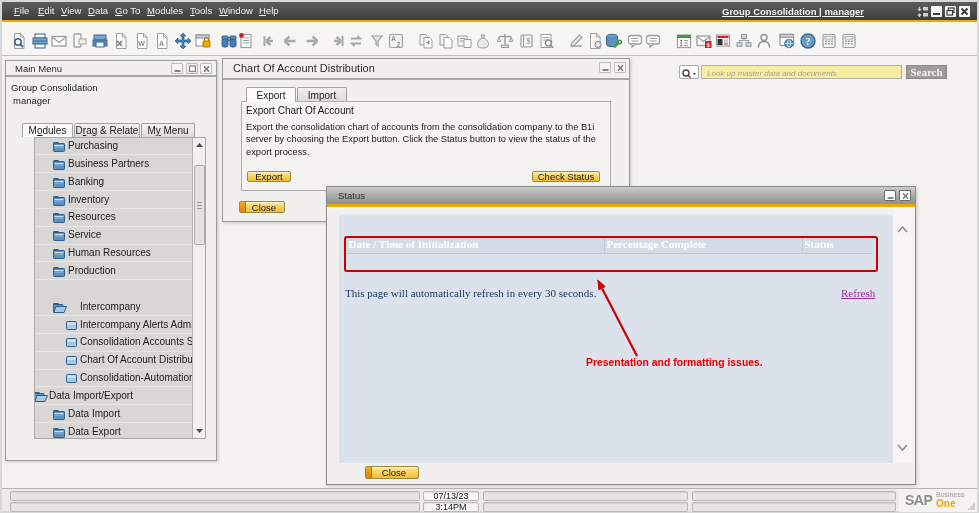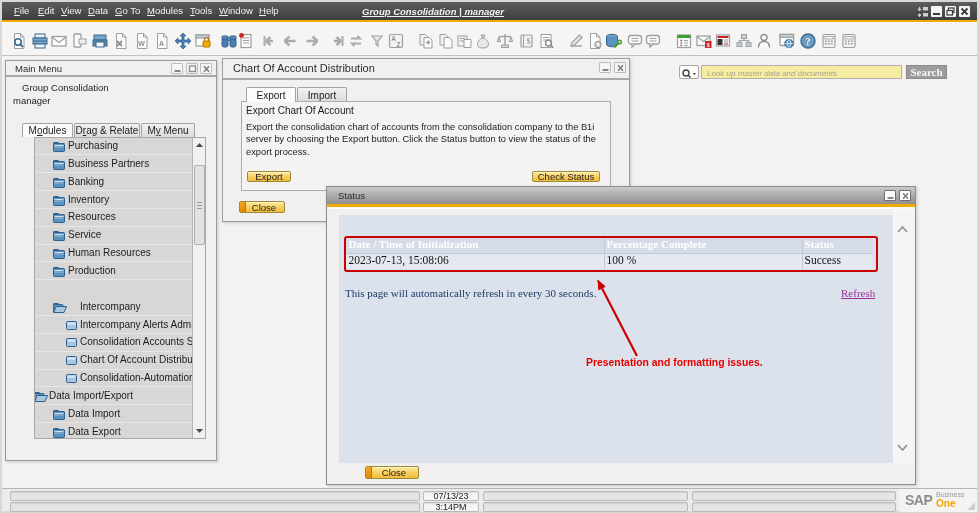--- a/index.html
+++ b/index.html
@@ -3,21 +3,21 @@
 <style>
 * { margin:0; padding:0; box-sizing:border-box; }
 html,body { width:979px; height:513px; overflow:hidden; }
 body { font-family:"Liberation Sans", sans-serif; background:#d8d8d6; position:relative; }
 #app { position:absolute; left:2px; top:2px; width:975px; height:509px; background:#f3f2f0; }
 
 #menubar { position:absolute; left:0; top:0; width:975px; height:17.5px; background:linear-gradient(#5c5c5c,#3e3e3e); color:#f2f2f2; font-size:9.5px; }
 #menubar .mi { position:absolute; top:3px; }
 #menubar u { text-decoration:underline; }
 #goldline { position:absolute; left:0; top:17.5px; width:975px; height:2.5px; background:#f0ab00; }
-#title { position:absolute; left:0; top:4px; width:862px; text-align:center; font-weight:bold; font-size:9.5px; text-decoration:underline;font-style:italic; }
+#title { position:absolute; left:0; top:4px; width:862px; text-align:right; font-weight:bold; font-size:9.5px; text-decoration:underline; }
 
 .topbtn { position:absolute; top:4px; width:11px; height:11px; background:#f4f4f4; border-radius:1px; }
 
 #toolbar { position:absolute; left:0; top:20px; width:975px; height:34px; background:#f6f5f3; border-bottom:1px solid #c2c1bf; }
 .ti { position:absolute; top:10px; }
 
 .win { position:absolute; background:#f1f0ee; border:1px solid #9b9b99; box-shadow:1px 1px 3px rgba(0,0,0,0.18); }
 .wtitle { position:absolute; left:0; top:0; width:100%; font-size:9.5px; color:#2d2d2d; }
 .wsep { position:absolute; left:0; width:100%; height:2px; background:#a9a8a6; }
 .wb { position:absolute; width:12px; height:11px; background:#f6f5f3; border:1px solid #bdbcba; border-radius:1px; display:inline-block; }
@@ -315,21 +315,21 @@
         <svg width="11" height="10" viewBox="0 0 11 10">
           <rect x="2.5" y="2" width="6" height="5.5" fill="none" stroke="#8a8a8a" stroke-width="1.3"></rect>
         </svg>
       </span>
       <span class="wb" style="left:194.0px;top:2px">
         <svg width="11" height="10" viewBox="0 0 11 10">
           <path d="M3 2.2 l5 5.6 M8 2.2 l-5 5.6" stroke="#7a7a7a" stroke-width="1.5"></path>
         </svg>
       </span>
     <div class="wsep" style="top:14px"></div>
-    <div style="position:absolute;left:16px;top:21px;font-size:9.5px;color:#1c1c1c">Group Consolidation</div>
+    <div style="position:absolute;left:5px;top:21px;font-size:9.5px;color:#1c1c1c">Group Consolidation</div>
     <div style="position:absolute;left:7px;top:34px;font-size:9.5px;color:#1c1c1c">manager</div>
     <div class="tab active" style="left:16px;top:61.5px;width:51px;height:14px;padding-top:1px">M<u>o</u>dules</div>
     <div class="tab" style="left:68px;top:61.5px;width:66px;height:14px;padding-top:1px">D<u>r</u>ag &amp; Relate</div>
     <div class="tab" style="left:135px;top:61.5px;width:54px;height:14px;padding-top:1px">M<u>y</u> Menu</div>
     <div id="mlist">
 <div class="mrow" style="top:0.0px">
           <svg style="position:absolute;left:17.5px;top:3.5px" width="12" height="11" viewBox="0 0 12 11">
 <rect x="0.5" y="1.5" width="5" height="3" rx="0.5" fill="#6d9ec7" stroke="#2e618f"></rect>
 <rect x="0.5" y="2.5" width="11" height="8" rx="0.8" fill="#5b92c0" stroke="#2e618f"></rect>
 <rect x="1.5" y="4" width="9" height="1.2" fill="#cfe0ee"></rect>
@@ -520,27 +520,20 @@
 
 
       <div style="position:absolute;left:6.5px;top:22.5px;width:527px;height:17px;background:#d5dce8;border-bottom:1px solid #c2c9d6">
         <span style="position:absolute;left:3px;top:1px;color:#fff;font-weight:bold;font-size:11px">Date / Time of Initialization</span>
         <span style="position:absolute;left:261px;top:1px;color:#fff;font-weight:bold;font-size:11px">Percentage Complete</span>
         <span style="position:absolute;left:459px;top:1px;color:#fff;font-weight:bold;font-size:11px">Status</span>
         <span style="position:absolute;left:258px;top:0;height:17px;border-left:1px solid #c2c9d6"></span>
         <span style="position:absolute;left:456px;top:0;height:17px;border-left:1px solid #c2c9d6"></span>
       </div>
 
-      <div style="position:absolute;left:6.5px;top:39.5px;width:527px;height:15px;background:#e4e9f1">
-        <span style="position:absolute;left:3px;top:0px;color:#111;font-size:11.5px">2023-07-13, 15:08:06</span>
-        <span style="position:absolute;left:261px;top:0px;color:#111;font-size:11.5px">100 %</span>
-        <span style="position:absolute;left:459px;top:0px;color:#111;font-size:11.5px">Success</span>
-        <span style="position:absolute;left:258px;top:0;height:15px;border-left:1px solid #c2c9d6"></span>
-        <span style="position:absolute;left:456px;top:0;height:15px;border-left:1px solid #c2c9d6"></span>
-      </div>
 
       <div style="position:absolute;left:5px;top:21.5px;width:534px;height:36px;border:2px solid #cc0000;border-radius:3px"></div>
       <div style="position:absolute;left:6px;top:72.5px;font-size:11px;color:#1f3a66">This page will automatically refresh in every 30 seconds.</div>
       <div style="position:absolute;left:502px;top:72.5px;font-size:11px;color:#993399;text-decoration:underline">Refresh</div>
 
       <svg style="position:absolute;left:251px;top:58.5px" width="54" height="90" viewBox="0 0 54 90">
         <line x1="47" y1="83" x2="12.1" y2="15.4" stroke="#cc0000" stroke-width="2.2"></line>
         <path d="M7.5 6.5 L15.5 13.6 L8.7 17.1 Z" fill="#cc0000"></path>
         <path d="M7.5 6.5 L15.5 13.7 L8.6 17.2 Z" fill="#cc0000"></path>
       </svg>

